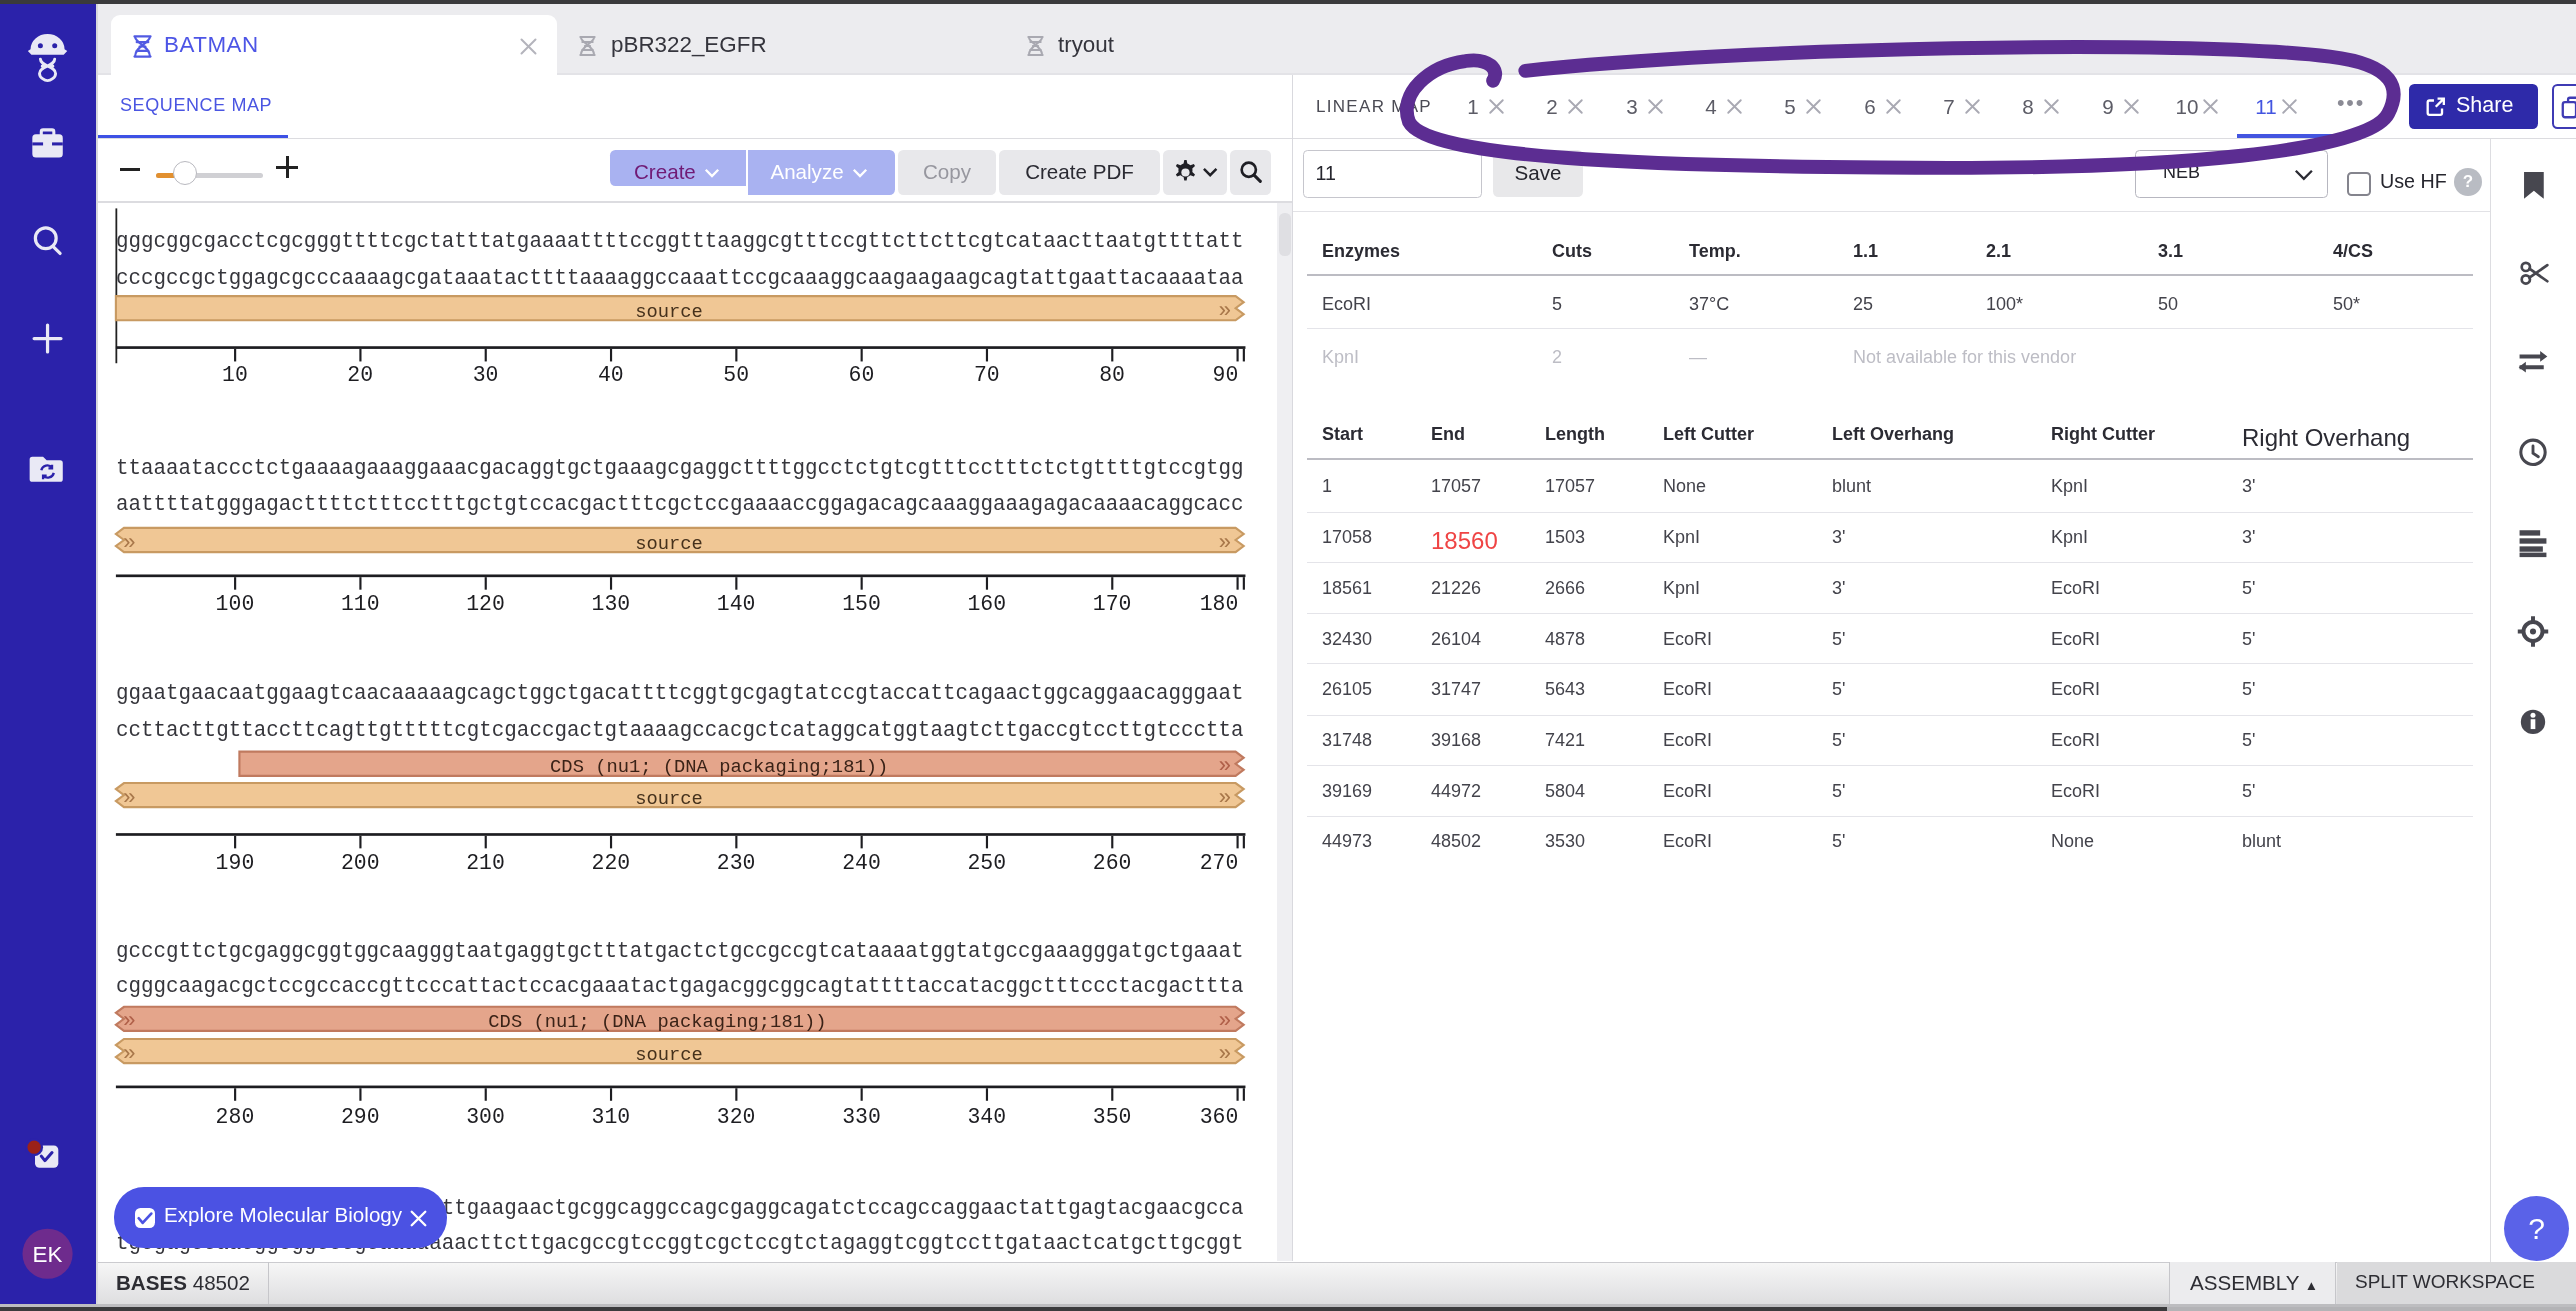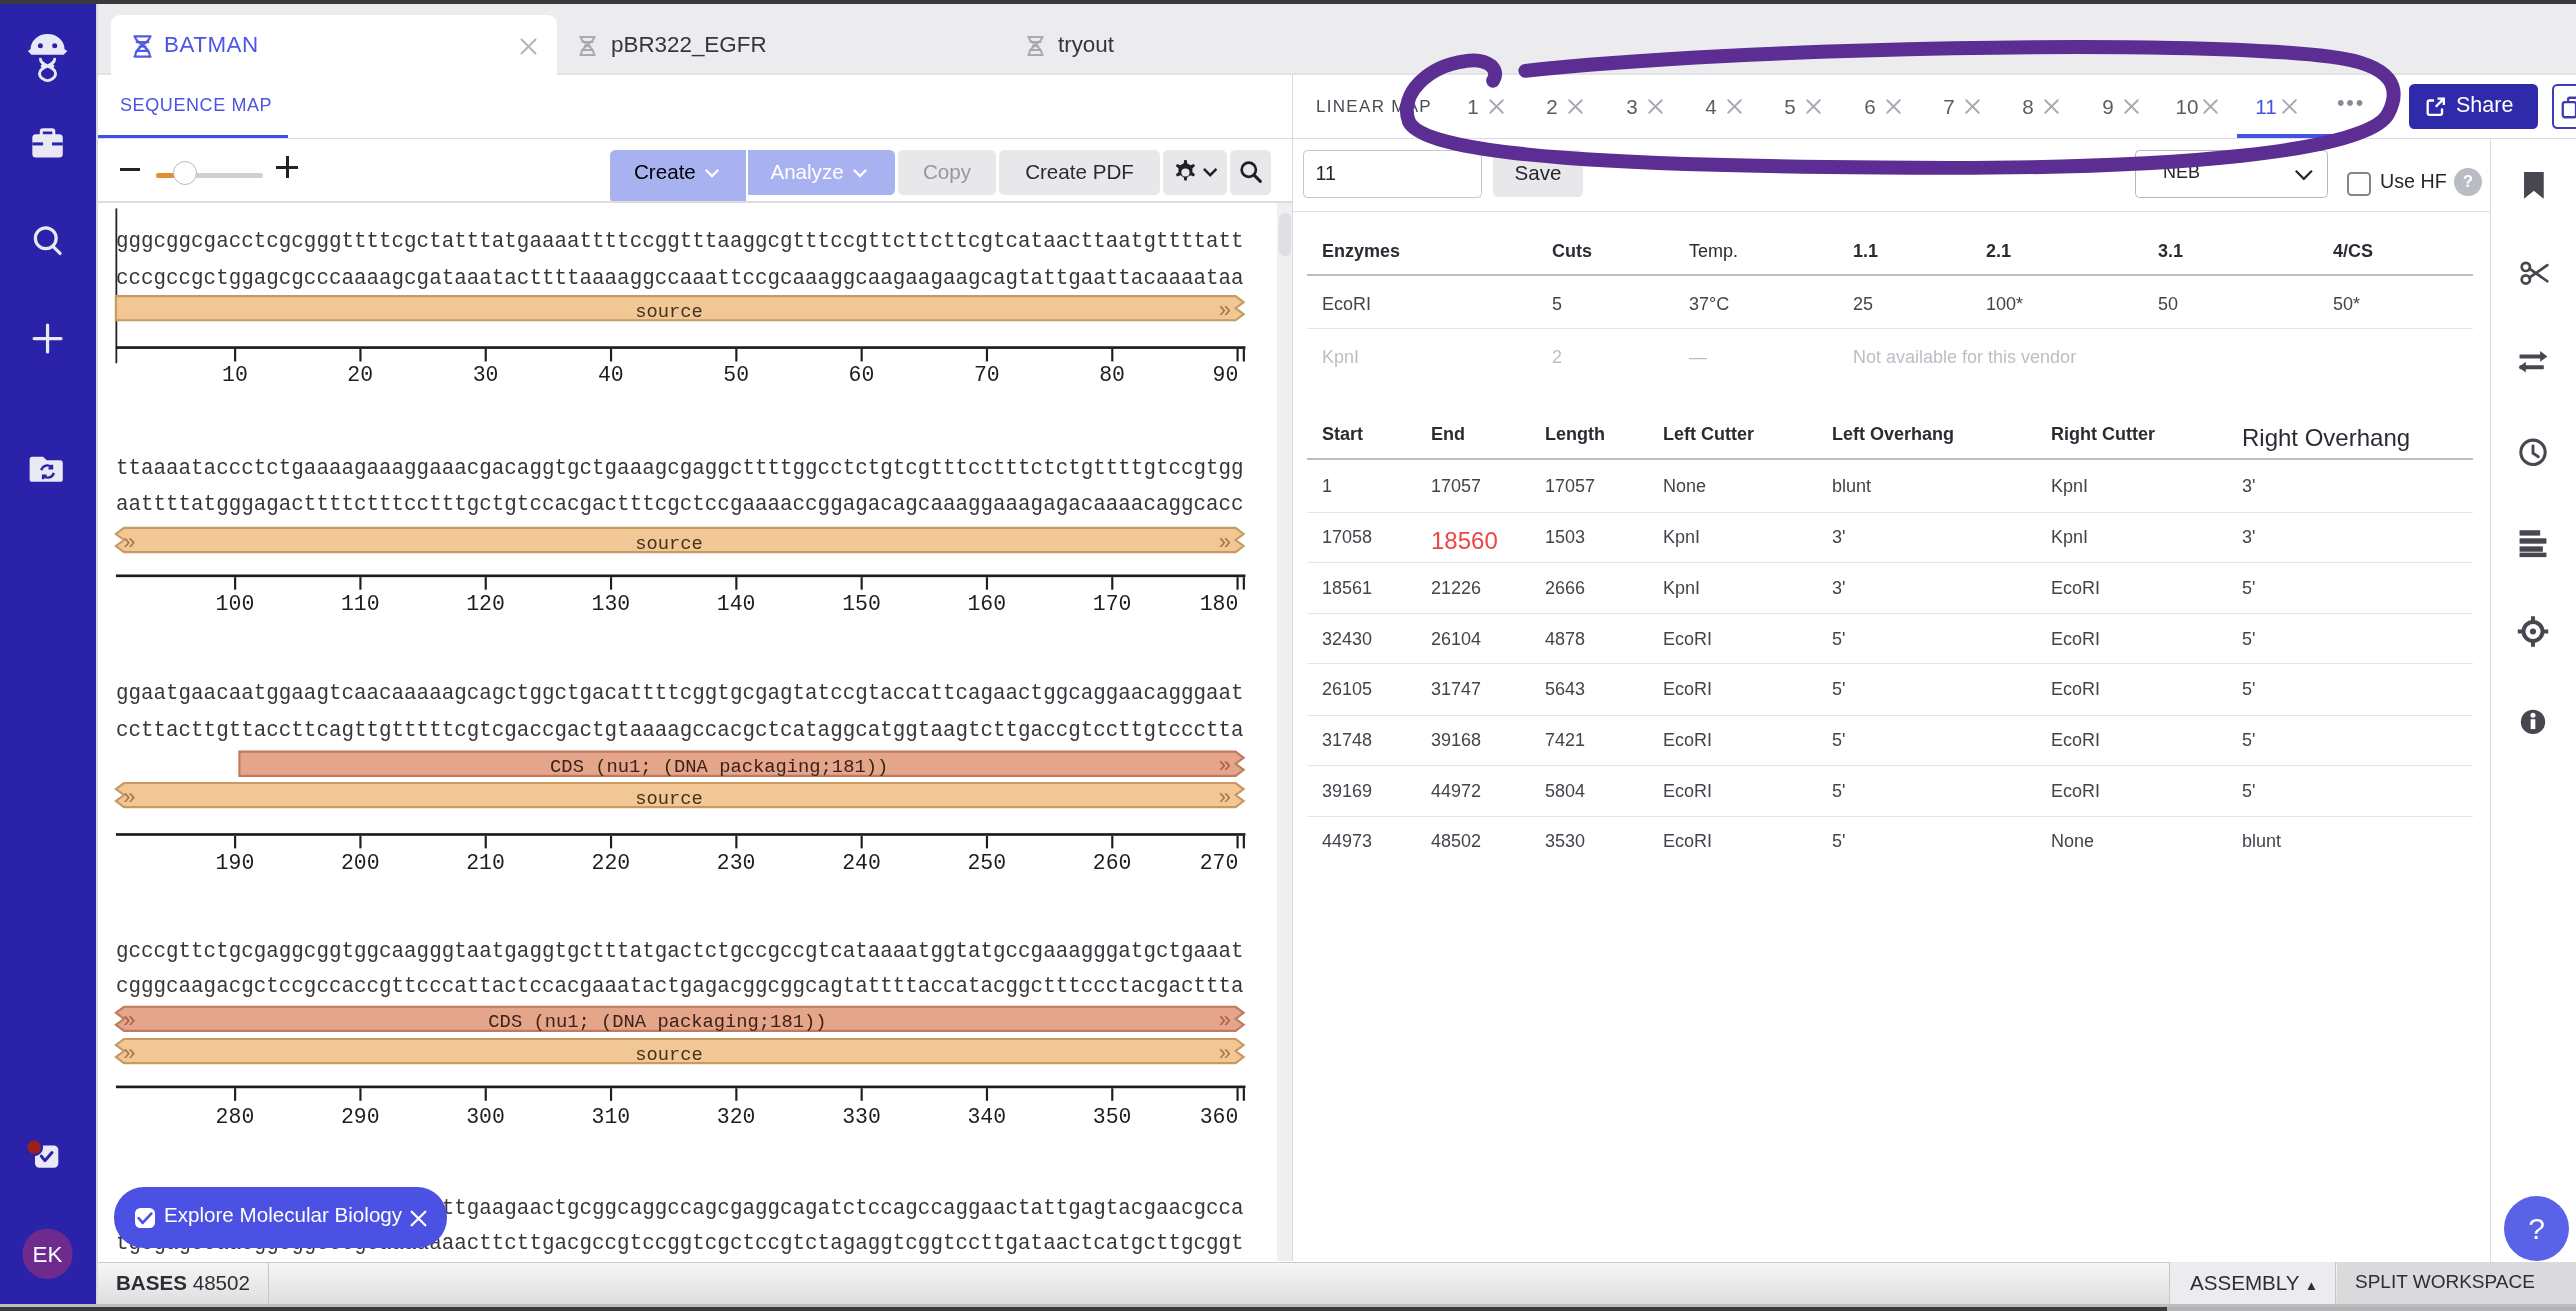--- a/index.html
+++ b/index.html
@@ -81,21 +81,21 @@
 <div class="abs" style="left:98px;top:138px;width:2478px;height:1.3px;background:#dcdce0"></div>
 
 <div class="abs" style="left:120px;top:168px;width:19.7px;height:3.2px;background:#222"></div>
 <div class="abs" style="left:156px;top:173px;width:107px;height:4.5px;border-radius:2.7px;background:#d0d0d4"></div>
 <div class="abs" style="left:156px;top:173px;width:19.7px;height:4.5px;border-radius:2.7px;background:#e2902f"></div>
 <div class="abs" style="left:173px;top:161px;width:24px;height:24px;border-radius:50%;background:#fff;border:1.8px solid #b9b9bf"></div>
 <div class="abs" style="left:276px;top:156px;width:22.4px;height:22.4px">
  <div class="abs" style="left:0;top:9.8px;width:22.4px;height:3.2px;background:#222"></div>
  <div class="abs" style="left:9.8px;top:0;width:3.2px;height:22.4px;background:#222"></div>
 </div>
-<div class="abs" style="left:610px;top:150px;width:136px;height:53px;background:#a9b2f1;border-radius:5.4px 0 0 5.4px;color:#000000;font-size:20.6px;line-height:43px;padding-left:24px">Create</div>
+<div class="abs" style="left:610px;top:150px;width:136px;height:36px;background:#a9b2f1;border-radius:5.4px 0 0 5.4px;color:#701a75;font-size:20.6px;line-height:43px;padding-left:24px">Create</div>
 <svg class="abs" style="left:704px;top:168px" width="16" height="10.7" viewBox="0 0 18 12" xmlns="http://www.w3.org/2000/svg">
     <path d="M2 2 l7 7 l7 -7" fill="none" stroke="#fff" stroke-width="2.6"></path>
   </svg>
 <div class="abs" style="left:747px;top:150px;width:148px;height:45px;background:#a9b2f1;border-radius:0 5.4px 5.4px 0;border-left:1.8px solid #fff;color:#fff;font-size:20.6px;line-height:43px;padding-left:22.4px">Analyze</div>
 <svg class="abs" style="left:852px;top:168px" width="16" height="10.7" viewBox="0 0 18 12" xmlns="http://www.w3.org/2000/svg">
     <path d="M2 2 l7 7 l7 -7" fill="none" stroke="#fff" stroke-width="2.6"></path>
   </svg>
 <div class="abs" style="left:898px;top:150px;width:98px;height:45px;background:#e8e8eb;border-radius:5.4px;color:#97979f;font-size:20.6px;text-align:center;line-height:43px">Copy</div>
 <div class="abs" style="left:999px;top:150px;width:161px;height:45px;background:#e8e8eb;border-radius:5.4px;color:#2b2b33;font-size:20.6px;text-align:center;line-height:43px">Create PDF</div>
 <div class="abs" style="left:1163px;top:150px;width:64px;height:45px;background:#e8e8eb;border-radius:5.4px"></div>
@@ -302,21 +302,21 @@
       <path d="M2 2 l9 9 l9 -9" fill="none" stroke="#2b2b33" stroke-width="2.6"></path>
     </svg>
 </div>
 <div class="abs" style="left:2347px;top:172px;width:24px;height:24px;border:2.1px solid #84848d;border-radius:4.5px;background:#fff"></div>
 <div class="abs" style="left:2380px;top:170px;font-size:19.7px;color:#26262e">Use HF</div>
 <div class="abs" style="left:2454px;top:168px;width:28px;height:28px;border-radius:50%;background:#b9bcc3;color:#fff;font-size:17px;font-weight:700;text-align:center;line-height:28px">?</div>
 <div class="abs" style="left:1293px;top:211px;width:1197px;height:1.3px;background:#e2e2e6"></div>
 
 <div style="position:absolute;left:1322px;top:241px;font-size:18px;font-weight:700;color:#2b2b33">Enzymes</div>
 <div style="position:absolute;left:1552px;top:241px;font-size:18px;font-weight:700;color:#2b2b33">Cuts</div>
-<div style="position:absolute;left:1689px;top:241px;font-size:18px;font-weight:400;color:#2b2b33">Temp.</div>
+<div style="position:absolute;left:1689px;top:241px;font-size:18px;font-weight:700;color:#2b2b33">Temp.</div>
 <div style="position:absolute;left:1853px;top:241px;font-size:18px;font-weight:700;color:#2b2b33">1.1</div>
 <div style="position:absolute;left:1986px;top:241px;font-size:18px;font-weight:700;color:#2b2b33">2.1</div>
 <div style="position:absolute;left:2158px;top:241px;font-size:18px;font-weight:700;color:#2b2b33">3.1</div>
 <div style="position:absolute;left:2333px;top:241px;font-size:18px;font-weight:700;color:#2b2b33">4/CS</div>
 <div style="position:absolute;left:1307px;top:274px;width:1166px;height:2.2px;background:#bcbcc3"></div>
 <div style="position:absolute;font-size:18px;color:#43434b;left:1322px;top:294px">EcoRI</div>
 <div style="position:absolute;font-size:18px;color:#43434b;left:1552px;top:294px">5</div>
 <div style="position:absolute;font-size:18px;color:#43434b;left:1689px;top:294px">37°C</div>
 <div style="position:absolute;font-size:18px;color:#43434b;left:1853px;top:294px">25</div>
 <div style="position:absolute;font-size:18px;color:#43434b;left:1986px;top:294px">100*</div>

